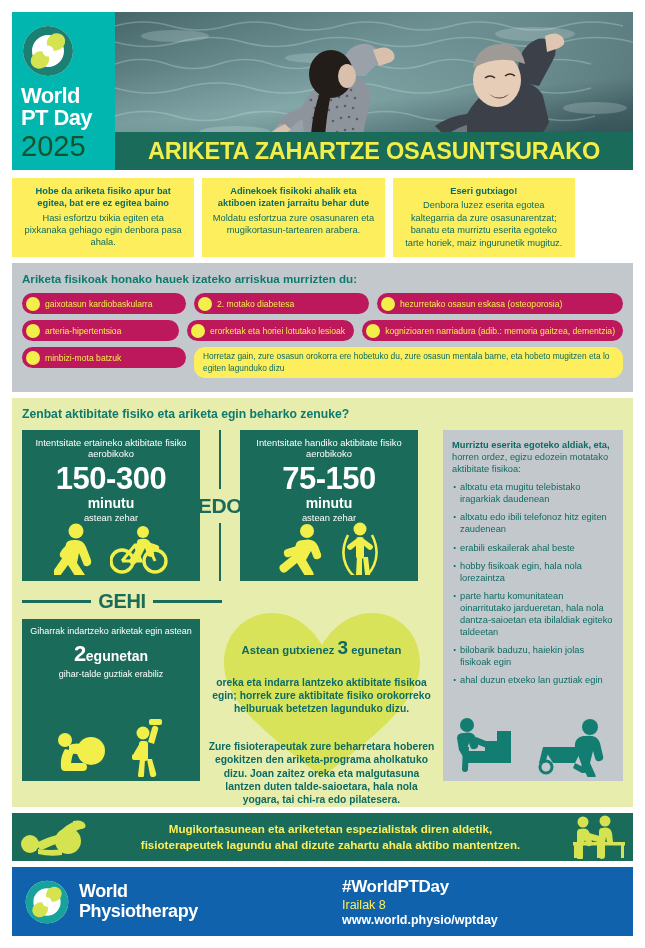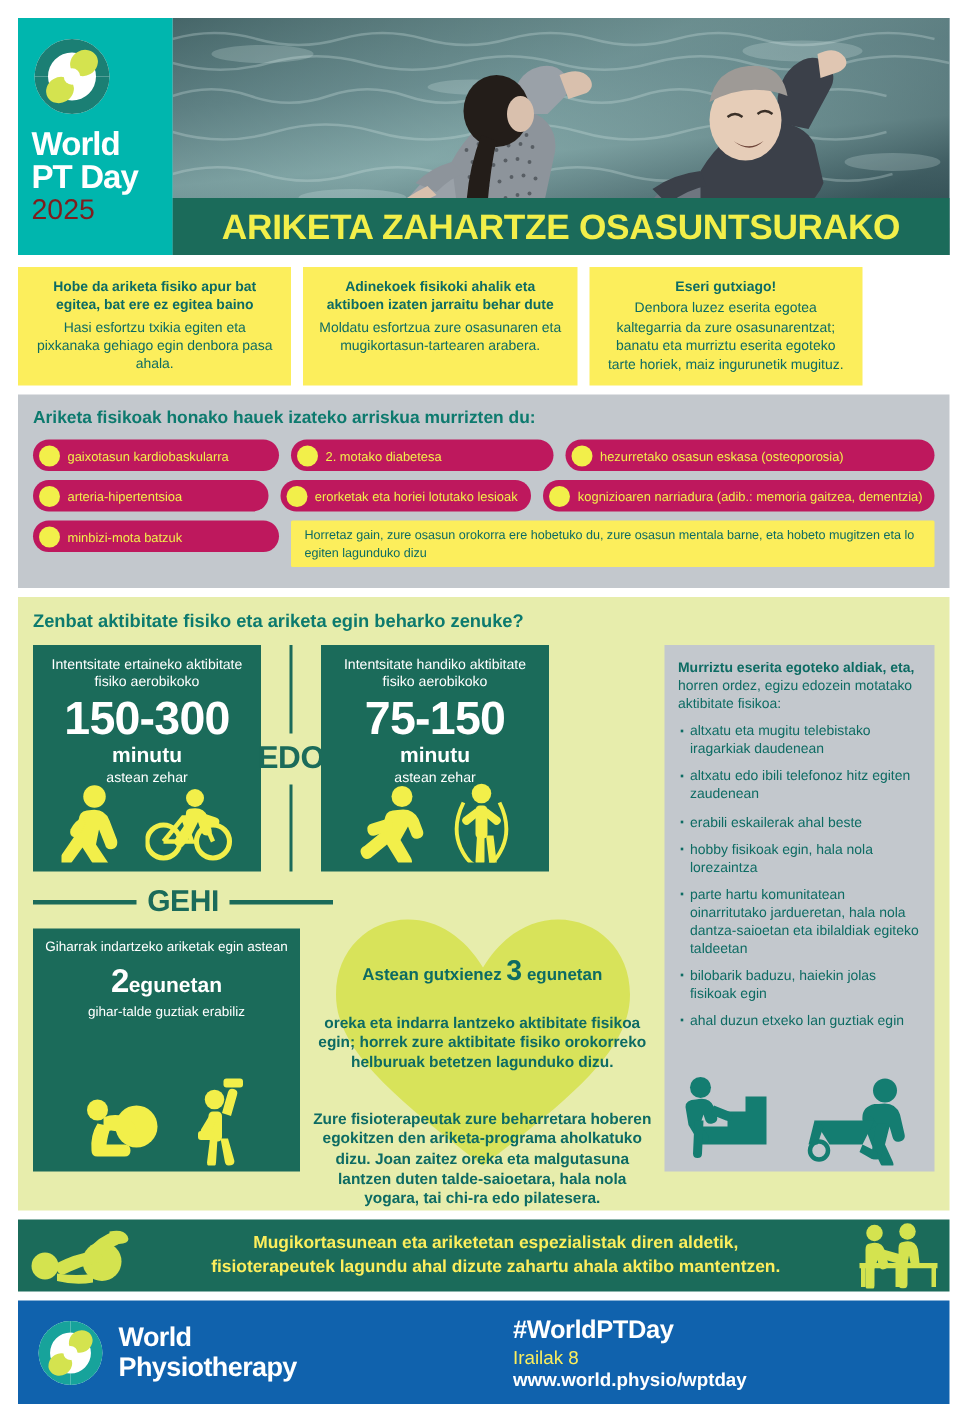--- a/index.html
+++ b/index.html
@@ -22,21 +22,21 @@
     width: 103px; height: 158px;
     background: #00b6ae;
     padding: 12px 9px 0 9px;
   }
   .logo-mark { width: 54px; height: 54px; position: relative; margin-bottom: 7px; }
   .wpt-title {
     color: #ffffff; font-weight: bold; font-size: 22px; line-height: 1.02;
     letter-spacing: -0.6px;
   }
   .wpt-year {
-    color: #7f1d1d; font-size: 19px; line-height: 1.05; letter-spacing: 0px;
+    color: #14532d; font-size: 29px; line-height: 1.05; letter-spacing: 0px;
     font-weight: 300; margin-top: 1px;
   }
   .photo {
     position: absolute; left: 103px; top: 0;
     width: 518px; height: 158px; overflow: hidden;
     background: #3e6b73;
   }
   .photo svg { display:block; }
   .title-bar {
     position: absolute; left: 103px; top: 120px;
@@ -78,36 +78,36 @@
   }
   .pill .dot {
     width: 14px; height: 14px; border-radius: 50%;
     background: #f2ef4a; flex: 0 0 14px; margin-right: 5px;
   }
   .pill .ptxt { color: #f2ef4a; font-size: 8.6px; white-space: nowrap; }
   .pill.w1 { width: 164px; }
   .pill.w2 { width: 175px; }
   .pill.w3 { flex: 1; }
   .note {
-    background: #fcee5c; border-radius: 1px; flex: 1;
+    background: #fcee5c; border-radius: 11px; flex: 1;
     padding: 4px 9px; color: #0d6b63; font-size: 8.4px; line-height: 1.38;
   }
 
   
   .main {
     position: absolute; left: 0; top: 386px;
     width: 621px; height: 409px;
     background: #e7edac; padding: 9px 10px 8px 10px;
   }
   .main h2 { color: #0d7a6e; font-size: 12.2px; font-weight: bold; margin-bottom: 9px; }
   .main-cols { display: flex; gap: 8px; }
   .left-col { width: 413px; }
   .act-row { display: flex; align-items: stretch; height: 151px; }
   .act-box {
-    background: #1b6b5a; width: 152px; padding: 7px 6px 0 6px;
+    background: #1b6b5a; width: 178px; padding: 7px 6px 0 6px;
     text-align: center; position: relative;
   }
   .act-sub { color: #ffffff; font-size: 9.4px; line-height: 1.22; }
   .act-num {
     color: #ffffff; font-weight: bold; font-size: 31px; line-height: 1.1;
     letter-spacing: -0.5px; margin-top: 2px;
   }
   .act-min { color: #ffffff; font-weight: bold; font-size: 14px; line-height: 1.1; }
   .act-week { color: #ffffff; font-size: 9.4px; margin-top: 1px; }
   .act-icons {

